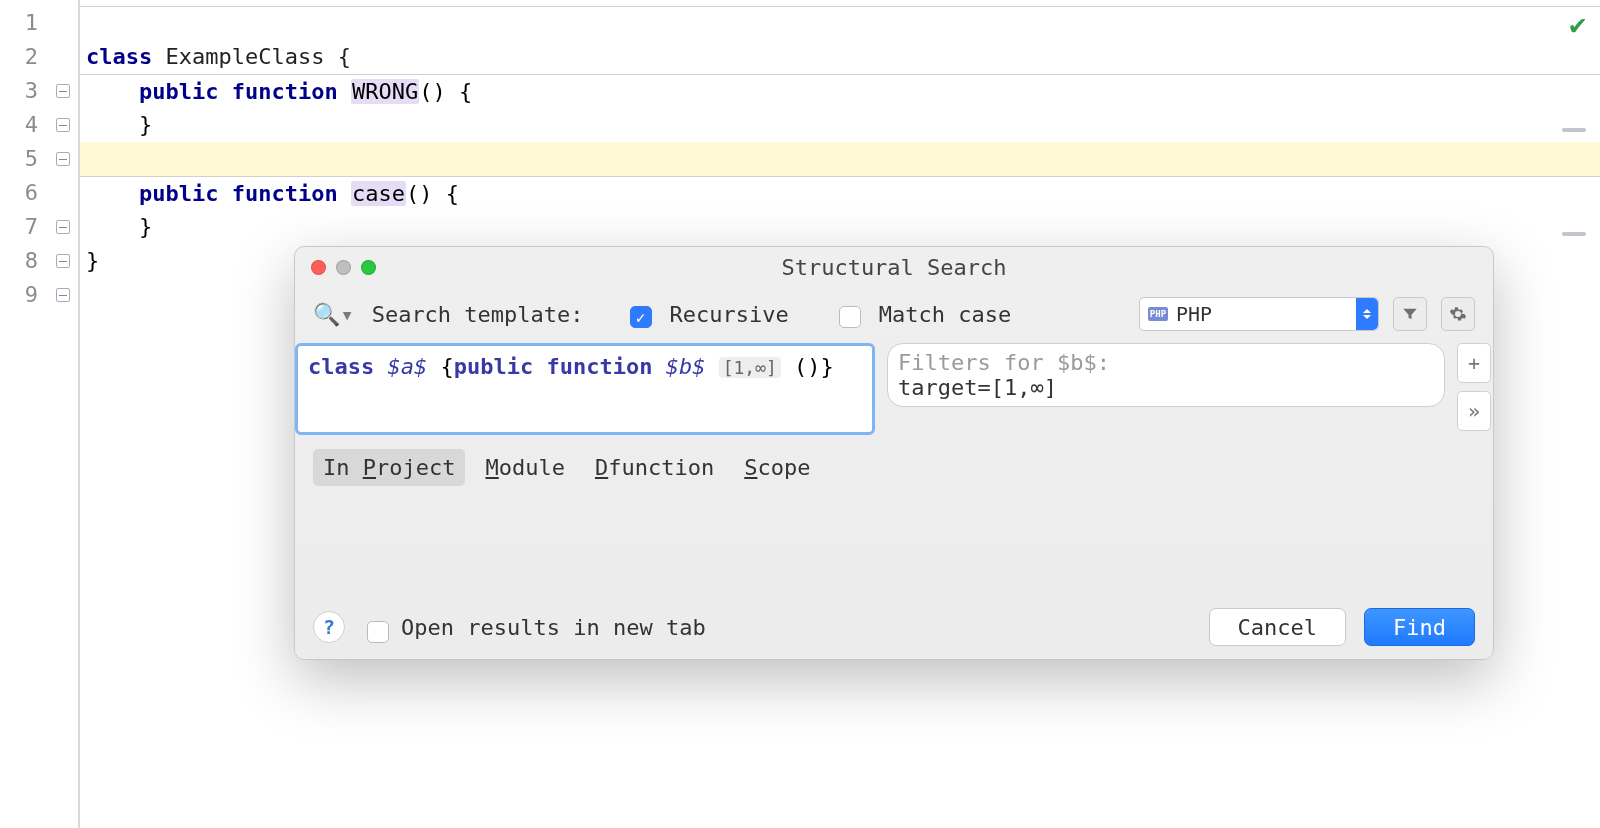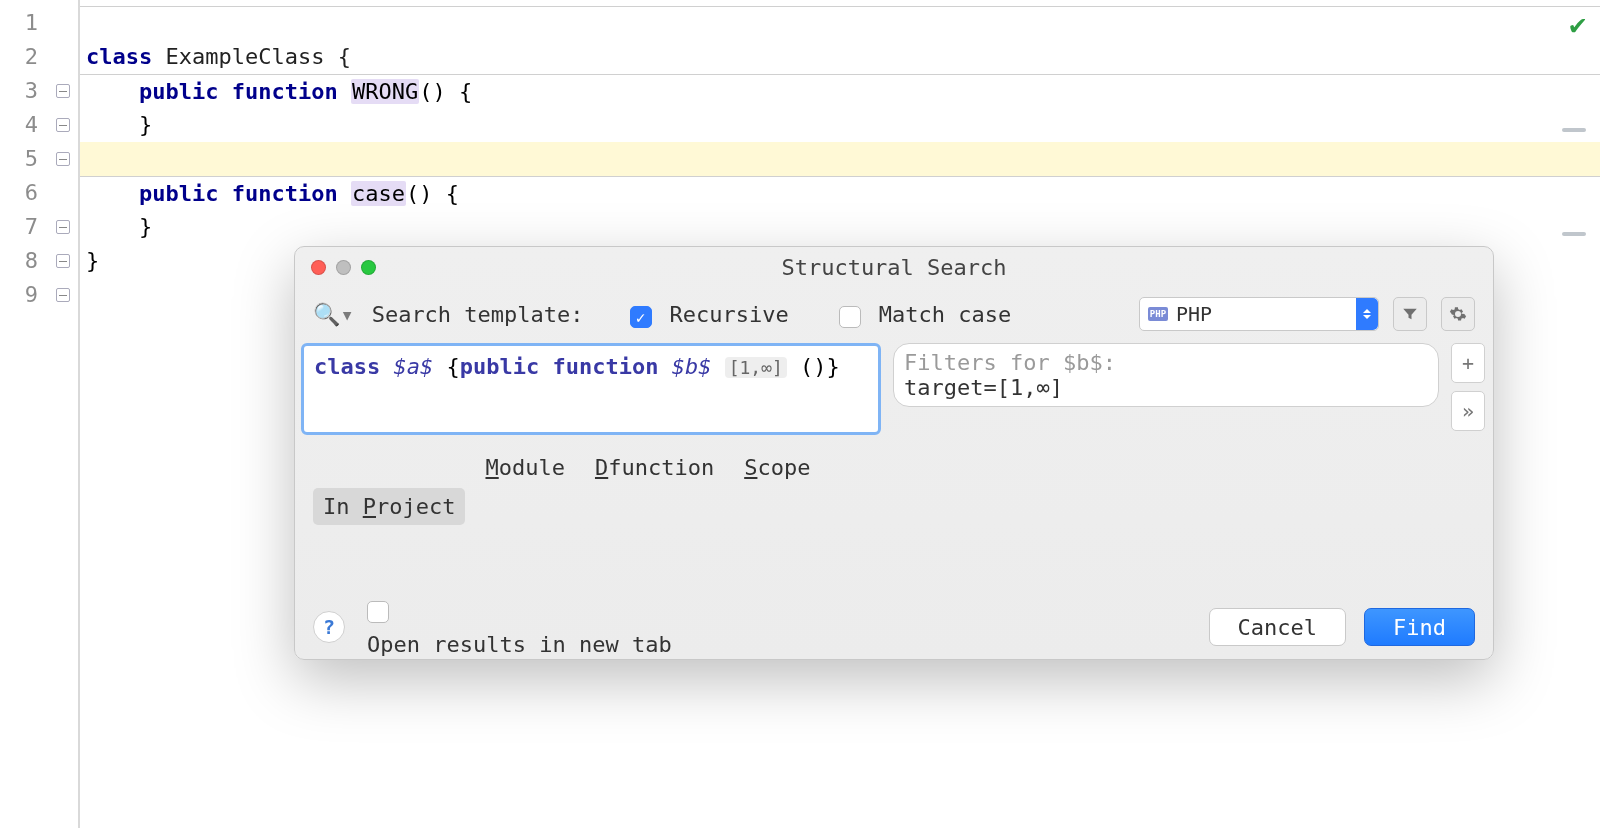--- a/index.html
+++ b/index.html
@@ -38,41 +38,41 @@
   .cb.checked { background:#2f7bff; border-color:#2f7bff; color:#fff; }
   .cb.checked::after { content:'✓'; font-size:16px; font-weight:bold;}
   .filetype { margin-left:auto; display:flex; align-items:center; gap:14px;}
   .ft-select { width:240px; height:34px; background:#fff; border:1px solid #c9c9c9; border-radius:5px; display:flex; align-items:center; padding:0 0 0 8px; font-size:20px; color:#333; position:relative;}
   .ft-select .php-badge{ width:20px; height:14px; background:#7a8bd6; color:#fff; font-size:9px; text-align:center; line-height:14px; border-radius:2px; margin-right:8px; font-weight:bold;}
   .ft-select .caret { position:absolute; right:0; top:0; bottom:0; width:22px; background:#2f7bff; border-radius:0 5px 5px 0; display:flex; flex-direction:column; align-items:center; justify-content:center;}
   .ft-select .caret::before{content:'';width:0;height:0;border-left:4px solid transparent;border-right:4px solid transparent;border-bottom:4px solid #fff;margin-bottom:2px;}
   .ft-select .caret::after{content:'';width:0;height:0;border-left:4px solid transparent;border-right:4px solid transparent;border-top:4px solid #fff;}
   .tool-btn { width:34px; height:34px; border:1px solid #c9c9c9; border-radius:5px; display:flex; align-items:center; justify-content:center; background:#ececec; color:#666; font-size:18px;}
 
-  .body-row { display:flex; gap:12px; padding:0 6px;}
+  .body-row { display:flex; gap:12px; padding:0 0;}
   .sq { flex:0 0 580px; height:92px; background:#fff; border:3px solid #7fb4f5; border-radius:6px; padding:8px 10px; font-family:"Menlo","Consolas",monospace; font-size:22px;}
   .sq .kw{color:#3939a5;font-weight:bold;} .sq .var{font-style:italic;color:#3939a5;}
   .sq .range{ background:#eee; color:#666; border-radius:4px; padding:0 4px; font-size:18px;}
   .filters { flex:1; height:64px; background:#fff; border:1px solid #d0d0d0; border-radius:16px; padding:6px 10px; font-size:22px; color:#333; position:relative;}
   .filters .ph { color:#9a9a9a; }
   .side-btns { width:36px; display:flex; flex-direction:column; gap:8px; }
   .side-btns div { width:34px; height:40px; border:1px solid #d0d0d0; border-radius:5px; display:flex; align-items:center; justify-content:center; background:#fff; color:#777; font-size:20px;}
 
   .scope-row { display:flex; gap:10px; padding:14px 18px 0 18px; font-size:22px; color:#333;}
   .scope-row .tab { padding:6px 10px; border-radius:5px; }
-  .scope-row .tab.active { background:#d8d8d8;margin-top:39px; }
+  .scope-row .tab.active { background:#d8d8d8; }
   .scope-row .u { text-decoration:underline; }
 
   .target-row { padding:32px 18px 0 18px; font-size:22px; color:#333; display:flex; align-items:center; gap:10px;}
   .target-row .val { color:#5a5a5a;}
   .target-row .dd { color:#888; font-size:14px;}
 
   .footer { position:absolute; left:0; right:0; bottom:0; height:64px; display:flex; align-items:center; padding:0 18px;}
   .help { width:32px; height:32px; border-radius:16px; border:1px solid #d0d0d0; display:flex; align-items:center; justify-content:center; color:#3a79d6; font-size:20px; background:#fff; font-weight:bold;}
-  .open-cb { margin-left:22px; display:flex; align-items:flex-start; gap:12px; font-size:22px; color:#333;flex-direction:column;}
+  .open-cb { margin-left:22px; display:flex; align-items:flex-end; gap:12px; font-size:22px; color:#333;}
   .btns { margin-left:auto; display:flex; gap:18px;}
   .btn { height:38px; padding:0 28px; border-radius:7px; font-size:22px; display:flex; align-items:center; justify-content:center;}
   .btn.cancel { background:#fff; border:1px solid #c9c9c9; color:#333;}
   .btn.find { background:linear-gradient(#3e96ff,#1f7bff); color:#fff; border:1px solid #1f68df;}
 </style>
 </head>
 <body>
 
 <div class="editor-wrap">
   <div class="gutter">

